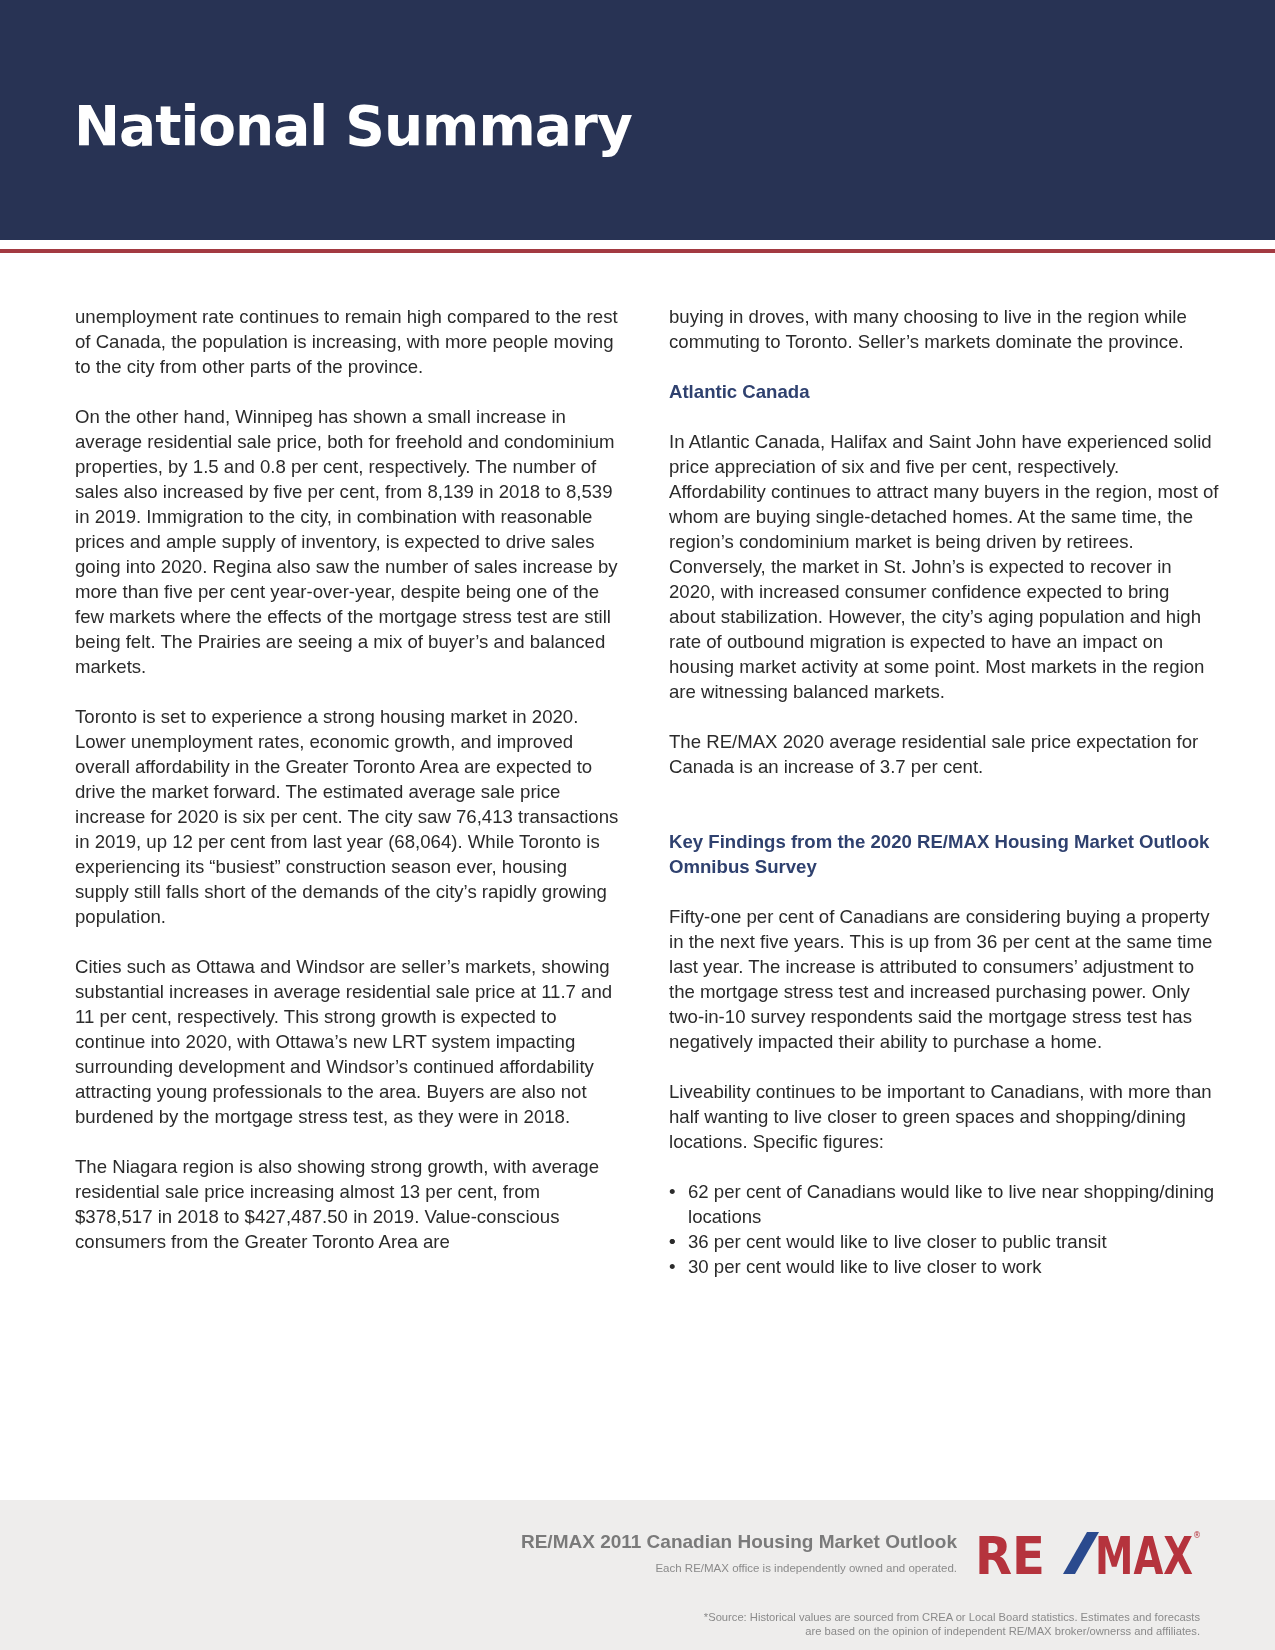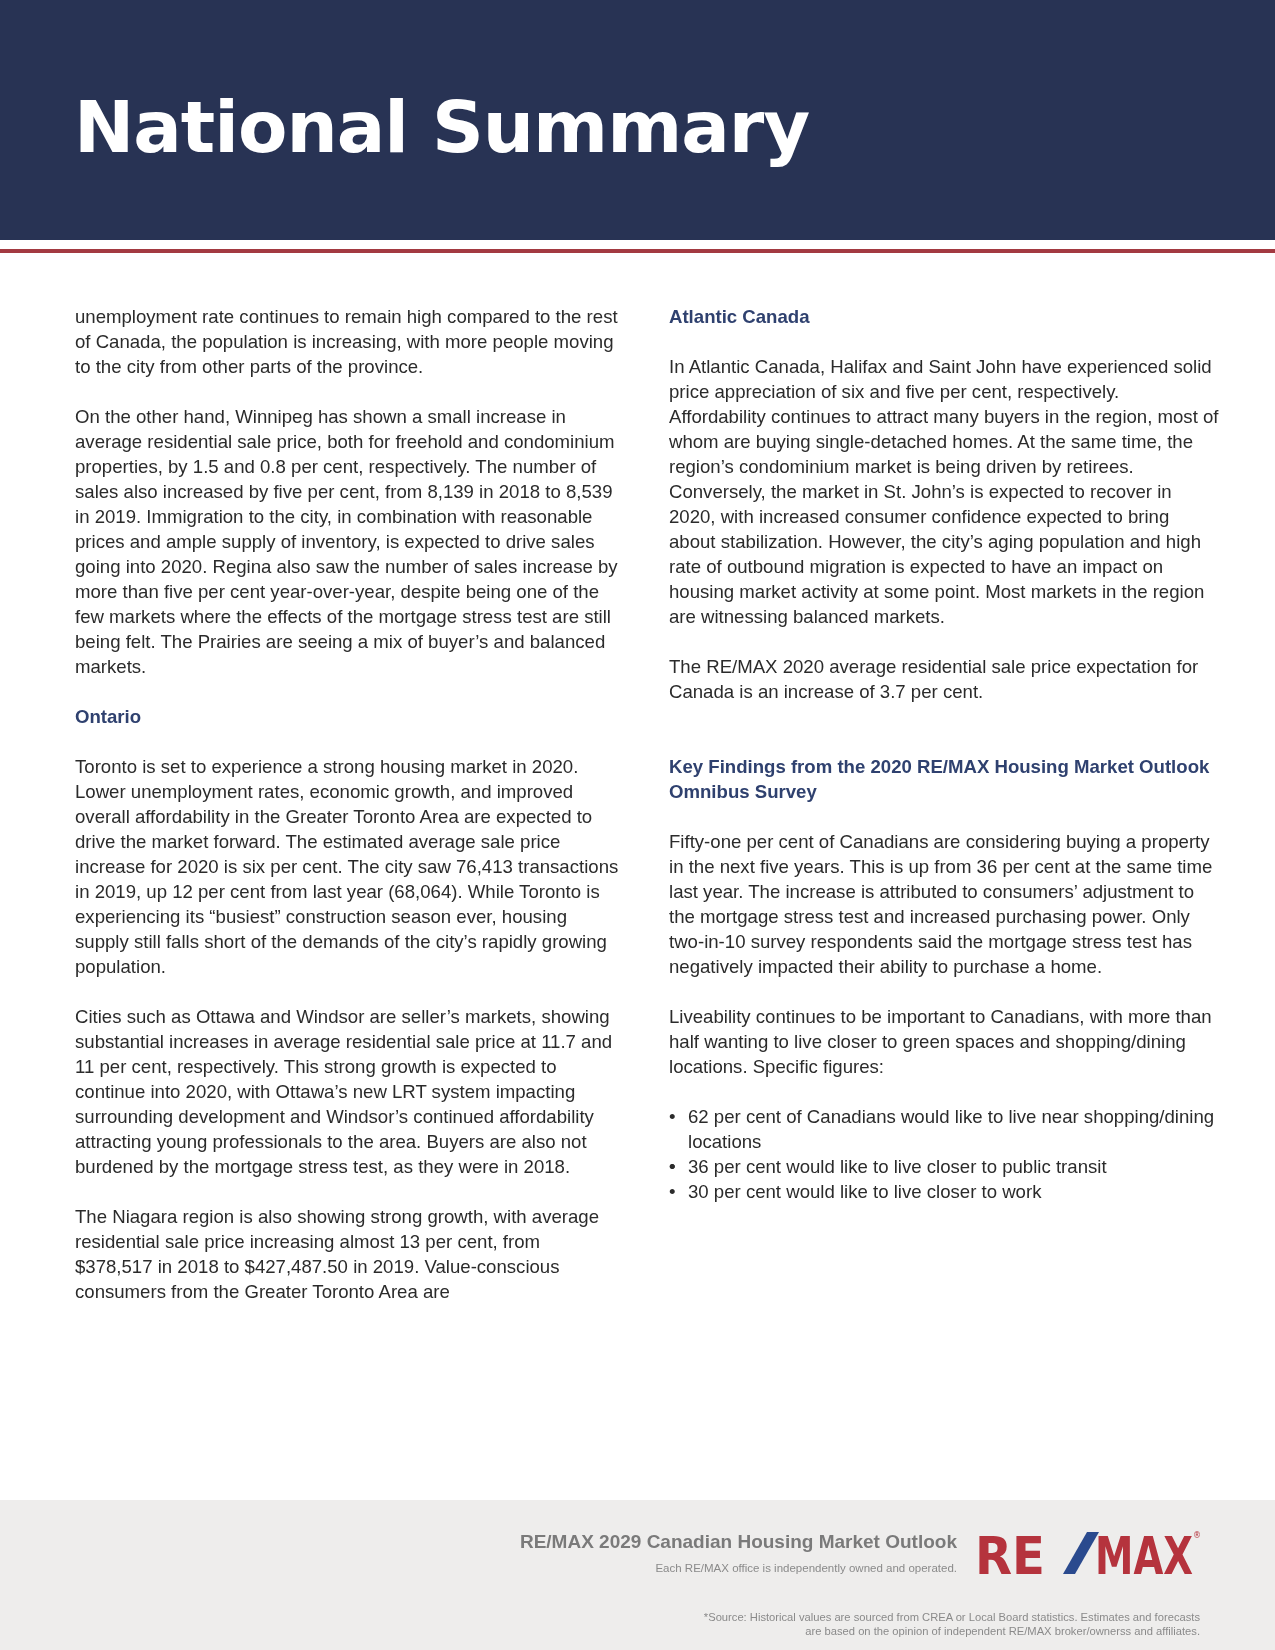--- a/index.html
+++ b/index.html
@@ -7,23 +7,23 @@
     width: 1275px; height: 1650px; position: relative; overflow: hidden;
     background: #ffffff;
     font-family: "Liberation Sans", "DejaVu Sans", sans-serif;
     color: #2b2b2b;
   }
   .header-band {
     position: absolute; left: 0; top: 0; width: 1275px; height: 240px;
     background: #283354;
   }
   .page-title {
-    position: absolute; left: 74px; top: 88px; margin: 0;
+    position: absolute; left: 74px; top: 96px; margin: 0;
     font-family: "DejaVu Sans", sans-serif;
-    font-weight: bold; font-size: 72px; letter-spacing: -1px;
+    font-weight: bold; font-size: 55px; letter-spacing: -1px;
     color: #ffffff; line-height: 1.1;
   }
   .rule-red {
     position: absolute; left: 0; top: 249px; width: 1275px; height: 4px;
     background: #a33a41;
   }
   .col {
     position: absolute; top: 304px; width: 545px;
     font-size: 18.6px; line-height: 25px; color: #2b2b2b;
   }
@@ -63,44 +63,44 @@
 <body>
 
 <div class="header-band">
   <h1 class="page-title">National Summary</h1>
 </div>
 <div class="rule-red"></div>
 
 <div class="col col-left">
   <p>unemployment rate continues to remain high compared to the rest of Canada, the population is increasing, with more people moving to the city from other parts of the province.</p>
   <p>On the other hand, Winnipeg has shown a small increase in average residential sale price, both for freehold and condominium properties, by 1.5 and 0.8 per cent, respectively. The number of sales also increased by five per cent, from 8,139 in 2018 to 8,539 in 2019. Immigration to the city, in combination with reasonable prices and ample supply of inventory, is expected to drive sales going into 2020. Regina also saw the number of sales increase by more than five per cent year-over-year, despite being one of the few markets where the effects of the mortgage stress test are still being felt. The Prairies are seeing a mix of buyer’s and balanced markets.</p>
-  <h3>Ontario</h3>
   <p>Toronto is set to experience a strong housing market in 2020. Lower unemployment rates, economic growth, and improved overall affordability in the Greater Toronto Area are expected to drive the market forward. The estimated average sale price increase for 2020 is six per cent. The city saw 76,413 transactions in 2019, up 12 per cent from last year (68,064). While Toronto is experiencing its “busiest” construction season ever, housing supply still falls short of the demands of the city’s rapidly growing population.</p>
   <p>Cities such as Ottawa and Windsor are seller’s markets, showing substantial increases in average residential sale price at 11.7 and 11 per cent, respectively. This strong growth is expected to continue into 2020, with Ottawa’s new LRT system impacting surrounding development and Windsor’s continued affordability attracting young professionals to the area. Buyers are also not burdened by the mortgage stress test, as they were in 2018.</p>
   <p>The Niagara region is also showing strong growth, with average residential sale price increasing almost 13 per cent, from $378,517 in 2018 to $427,487.50 in 2019. Value-conscious consumers from the Greater Toronto Area are</p>
 </div>
 
 <div class="col col-right">
+  <p>buying in droves, with many choosing to live in the region while commuting to Toronto. Seller’s markets dominate the province.</p>
   <h3>Atlantic Canada</h3>
   <p>In Atlantic Canada, Halifax and Saint John have experienced solid price appreciation of six and five per cent, respectively. Affordability continues to attract many buyers in the region, most of whom are buying single-detached homes. At the same time, the region’s condominium market is being driven by retirees. Conversely, the market in St. John’s is expected to recover in 2020, with increased consumer confidence expected to bring about stabilization. However, the city’s aging population and high rate of outbound migration is expected to have an impact on housing market activity at some point. Most markets in the region are witnessing balanced markets.</p>
   <p>The RE/MAX 2020 average residential sale price expectation for Canada is an increase of 3.7 per cent.</p>
   <div class="spacer-lg"></div>
   <h3>Key Findings from the 2020 RE/MAX Housing Market Outlook Omnibus Survey</h3>
   <p>Fifty-one per cent of Canadians are considering buying a property in the next five years. This is up from 36 per cent at the same time last year. The increase is attributed to consumers’ adjustment to the mortgage stress test and increased purchasing power. Only two-in-10 survey respondents said the mortgage stress test has negatively impacted their ability to purchase a home.</p>
   <p>Liveability continues to be important to Canadians, with more than half wanting to live closer to green spaces and shopping/dining locations. Specific figures:</p>
   <ul class="findings">
     <li><span class="bullet">•</span><span>62 per cent of Canadians would like to live near shopping/dining locations</span></li>
     <li><span class="bullet">•</span></li>
     <li><span class="bullet">•</span><span>36 per cent would like to live closer to public transit</span></li>
     <li><span class="bullet">•</span><span>30 per cent would like to live closer to work</span></li>
   </ul>
 </div>
 
 <div class="footer">
-  <div class="footer-title">RE/MAX 2029 Canadian Housing Market Outlook</div>
+  <div class="footer-title">RE/MAX 2011 Canadian Housing Market Outlook</div>
   <div class="footer-owned">Each RE/MAX office is independently owned and operated.</div>
   <div class="footer-source">
     <div>*Source: Historical values are sourced from CREA or Local Board statistics. Estimates and forecasts</div>
     <div>are based on the opinion of independent RE/MAX broker/ownerss and affiliates.</div>
   </div>
   <svg class="logo" viewBox="0 0 225 50">
     <text x="0" y="46" font-family="DejaVu Sans, sans-serif" font-weight="bold" font-size="52" fill="#b5333d" textLength="70" lengthAdjust="spacingAndGlyphs">RE</text>
     <polygon points="88,46 100,46 124,4 112,4" fill="#2a4a8e"></polygon>
     <text x="120" y="46" font-family="DejaVu Sans, sans-serif" font-weight="bold" font-size="52" fill="#b5333d" textLength="98" lengthAdjust="spacingAndGlyphs">MAX</text>
     <text x="218" y="10" font-family="DejaVu Sans, sans-serif" font-size="8" fill="#b5333d">®</text>

